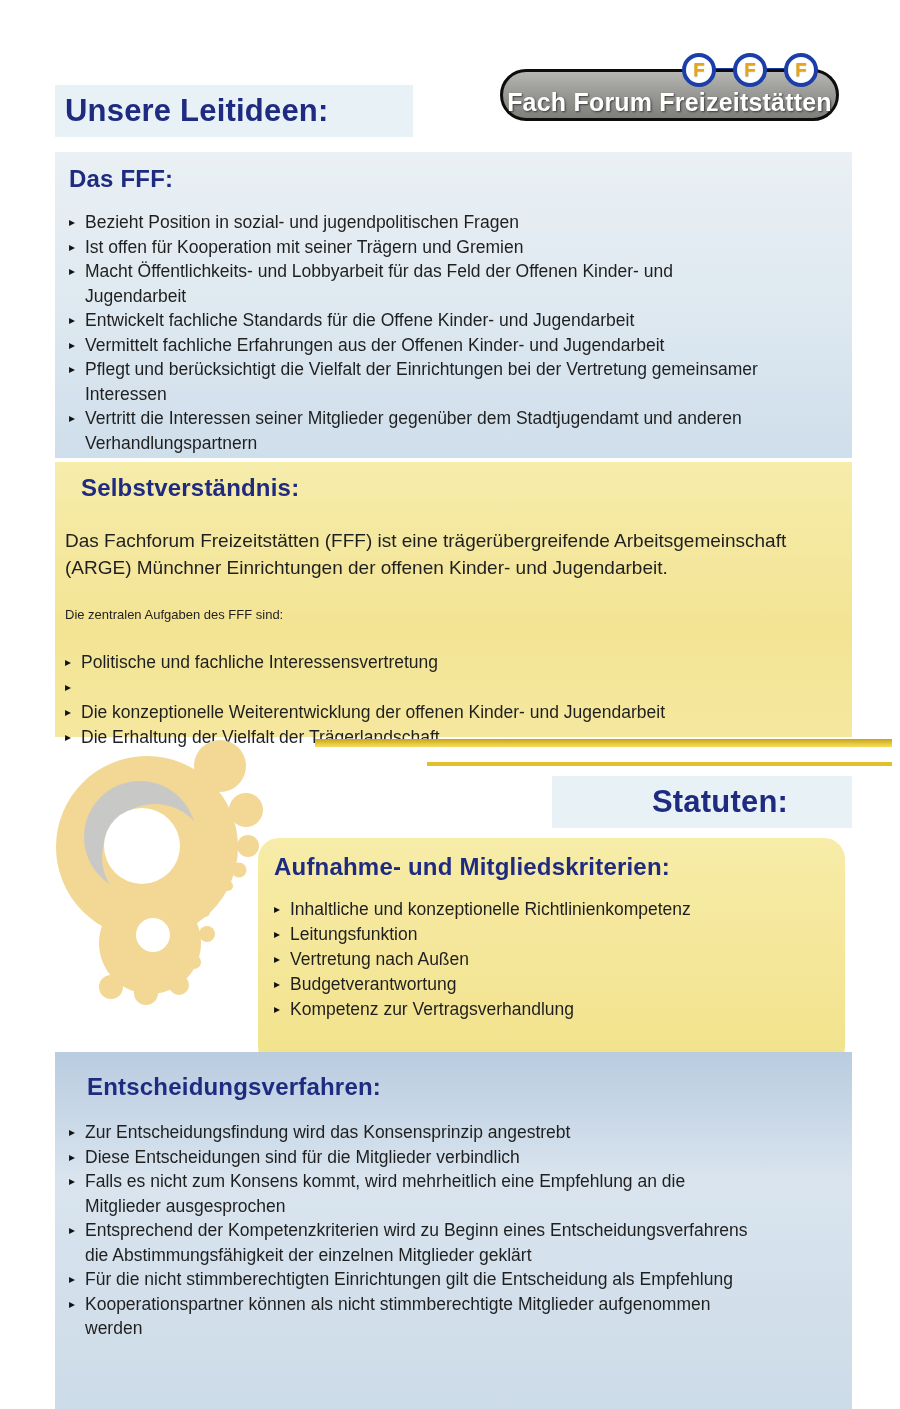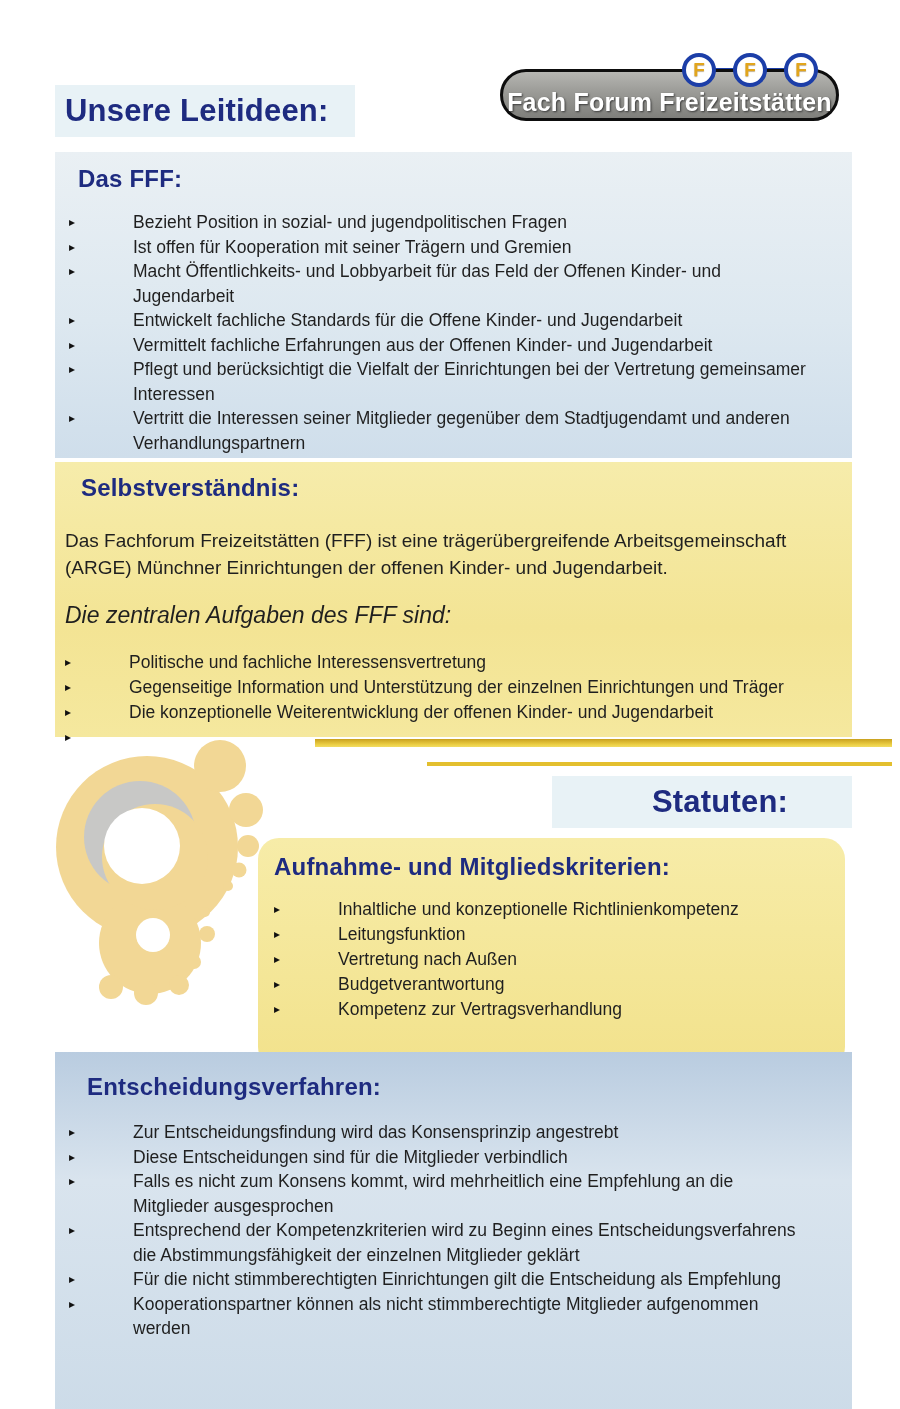--- a/index.html
+++ b/index.html
@@ -16,52 +16,52 @@
       text-shadow:1px 1px 2px rgba(40,40,40,.8);white-space:nowrap;}
   .logo .connector{position:absolute;left:188px;top:15px;width:112px;height:3px;background:#1c3ea8;}
   .logo .fcircle{position:absolute;top:0;width:26px;height:26px;border:4px solid #1c3ea8;border-radius:50%;
       background:#ffffff;display:flex;align-items:center;justify-content:center;
       color:#e2a51c;font-weight:bold;font-size:19px;text-shadow:0 1px 1px rgba(120,80,0,.45);}
   .logo .f1{left:182px;} .logo .f2{left:233px;} .logo .f3{left:284px;}
 
   
   .title-box{position:absolute;background:#e8f2f6;color:#1e2b80;font-weight:bold;font-size:31px;
       display:flex;align-items:center;box-sizing:border-box;letter-spacing:.2px;padding-left:36px;}
-  .title-main{left:55px;top:85px;width:300px;height:52px;padding-left:10px;}
+  .title-main{left:55px;top:85px;width:358px;height:52px;padding-left:10px;}
   .title-statuten{left:552px;top:776px;width:300px;height:52px;justify-content:center;}
 
   
   .section{position:absolute;box-sizing:border-box;}
   .sec-heading{color:#1e2b80;font-weight:bold;font-size:24px;letter-spacing:.2px;}
 
   .sec-dasfff{left:55px;top:152px;width:797px;height:306px;padding:13px 10px 0 14px;
       background:linear-gradient(180deg,#eaf0f4 0%,#dde8f0 55%,#cfdeeb 100%);}
-  .sec-dasfff .sec-heading{margin:0 0 17px 9px;}
+  .sec-dasfff .sec-heading{margin:0 0 17px 0;}
 
   .sec-selbst{left:55px;top:462px;width:797px;height:275px;padding:12px 14px 0 10px;
       background:linear-gradient(180deg,#f6ecab 0%,#f3e494 60%,#f5e89e 100%);}
   .sec-selbst .sec-heading{margin:0 0 25px 16px;}
   .sec-selbst .para{font-size:19px;line-height:27px;margin:0 0 22px 0;white-space:pre-line;}
-  .sec-selbst .intro{font-size:23px;line-height:24px;margin:0 0 23px 0;font-style:italic;}
+  .sec-selbst .intro{font-size:13px;line-height:24px;margin:0 0 23px 0;}
 
   .sec-aufnahme{left:258px;top:838px;width:587px;height:230px;padding:15px 12px 0 16px;
       background:linear-gradient(180deg,#f7eca8 0%,#f2e28c 100%);border-radius:21px;}
   .sec-aufnahme .sec-heading{margin:0 0 16px 0;}
   .sec-aufnahme .note-row{margin-top:21px;}
 
   .sec-entsch{left:55px;top:1052px;width:797px;height:367px;padding:21px 10px 0 14px;
       background:linear-gradient(180deg,#b9cce0 0%,#d9e4ee 35%,#ccdbe8 100%);}
   .sec-entsch .sec-heading{margin:0 0 19px 18px;}
 
   
   .bullets{display:block;}
   .bullet-row{display:flex;align-items:flex-start;font-size:17.5px;line-height:24.5px;}
   .sec-aufnahme .bullet-row,.sec-selbst .bullet-row{line-height:25px;}
   .tri{flex:0 0 16px;font-size:12px;line-height:inherit;color:#111;transform:translateY(-0.5px);}
-  .btxt{white-space:pre-line;margin-left:48px;}
+  .btxt{white-space:pre-line;}
 
   
   .yline-a{position:absolute;left:315px;top:739px;width:577px;height:8px;
       background:linear-gradient(180deg,#c9a11e 0%,#eccf45 70%,#f2dc63 100%);}
   .yline-b{position:absolute;left:427px;top:762px;width:465px;height:4px;background:#e3bf2e;}
 
   
   .blob{position:absolute;left:45px;top:733px;width:230px;height:280px;}
 </style>
 </head>
@@ -132,30 +132,30 @@
     <p class="intro">Die zentralen Aufgaben des FFF sind:</p>
     <div class="bullets">
 
         <div class="bullet-row">
           <span class="tri">▸</span>
           <span class="btxt">Politische und fachliche Interessensvertretung</span>
         </div>
 
         <div class="bullet-row">
           <span class="tri">▸</span>
-          <span class="btxt">Gegenseitige Information und Unterstützung der einzelnen Einrichtungen und Träger</span>
         </div>
 
         <div class="bullet-row">
           <span class="tri">▸</span>
           <span class="btxt">Die konzeptionelle Weiterentwicklung der offenen Kinder- und Jugendarbeit</span>
         </div>
 
         <div class="bullet-row">
           <span class="tri">▸</span>
+          <span class="btxt">Die Erhaltung der Vielfalt der Trägerlandschaft</span>
         </div>
       </div>
   </div>
 
   <svg class="blob" viewBox="0 0 230 280">
     <g fill="#f2d795">
       <circle cx="102" cy="114" r="91"></circle>
       <circle cx="175" cy="33" r="26"></circle>
       <circle cx="201" cy="77" r="17"></circle>
       <circle cx="203" cy="113" r="11"></circle>

